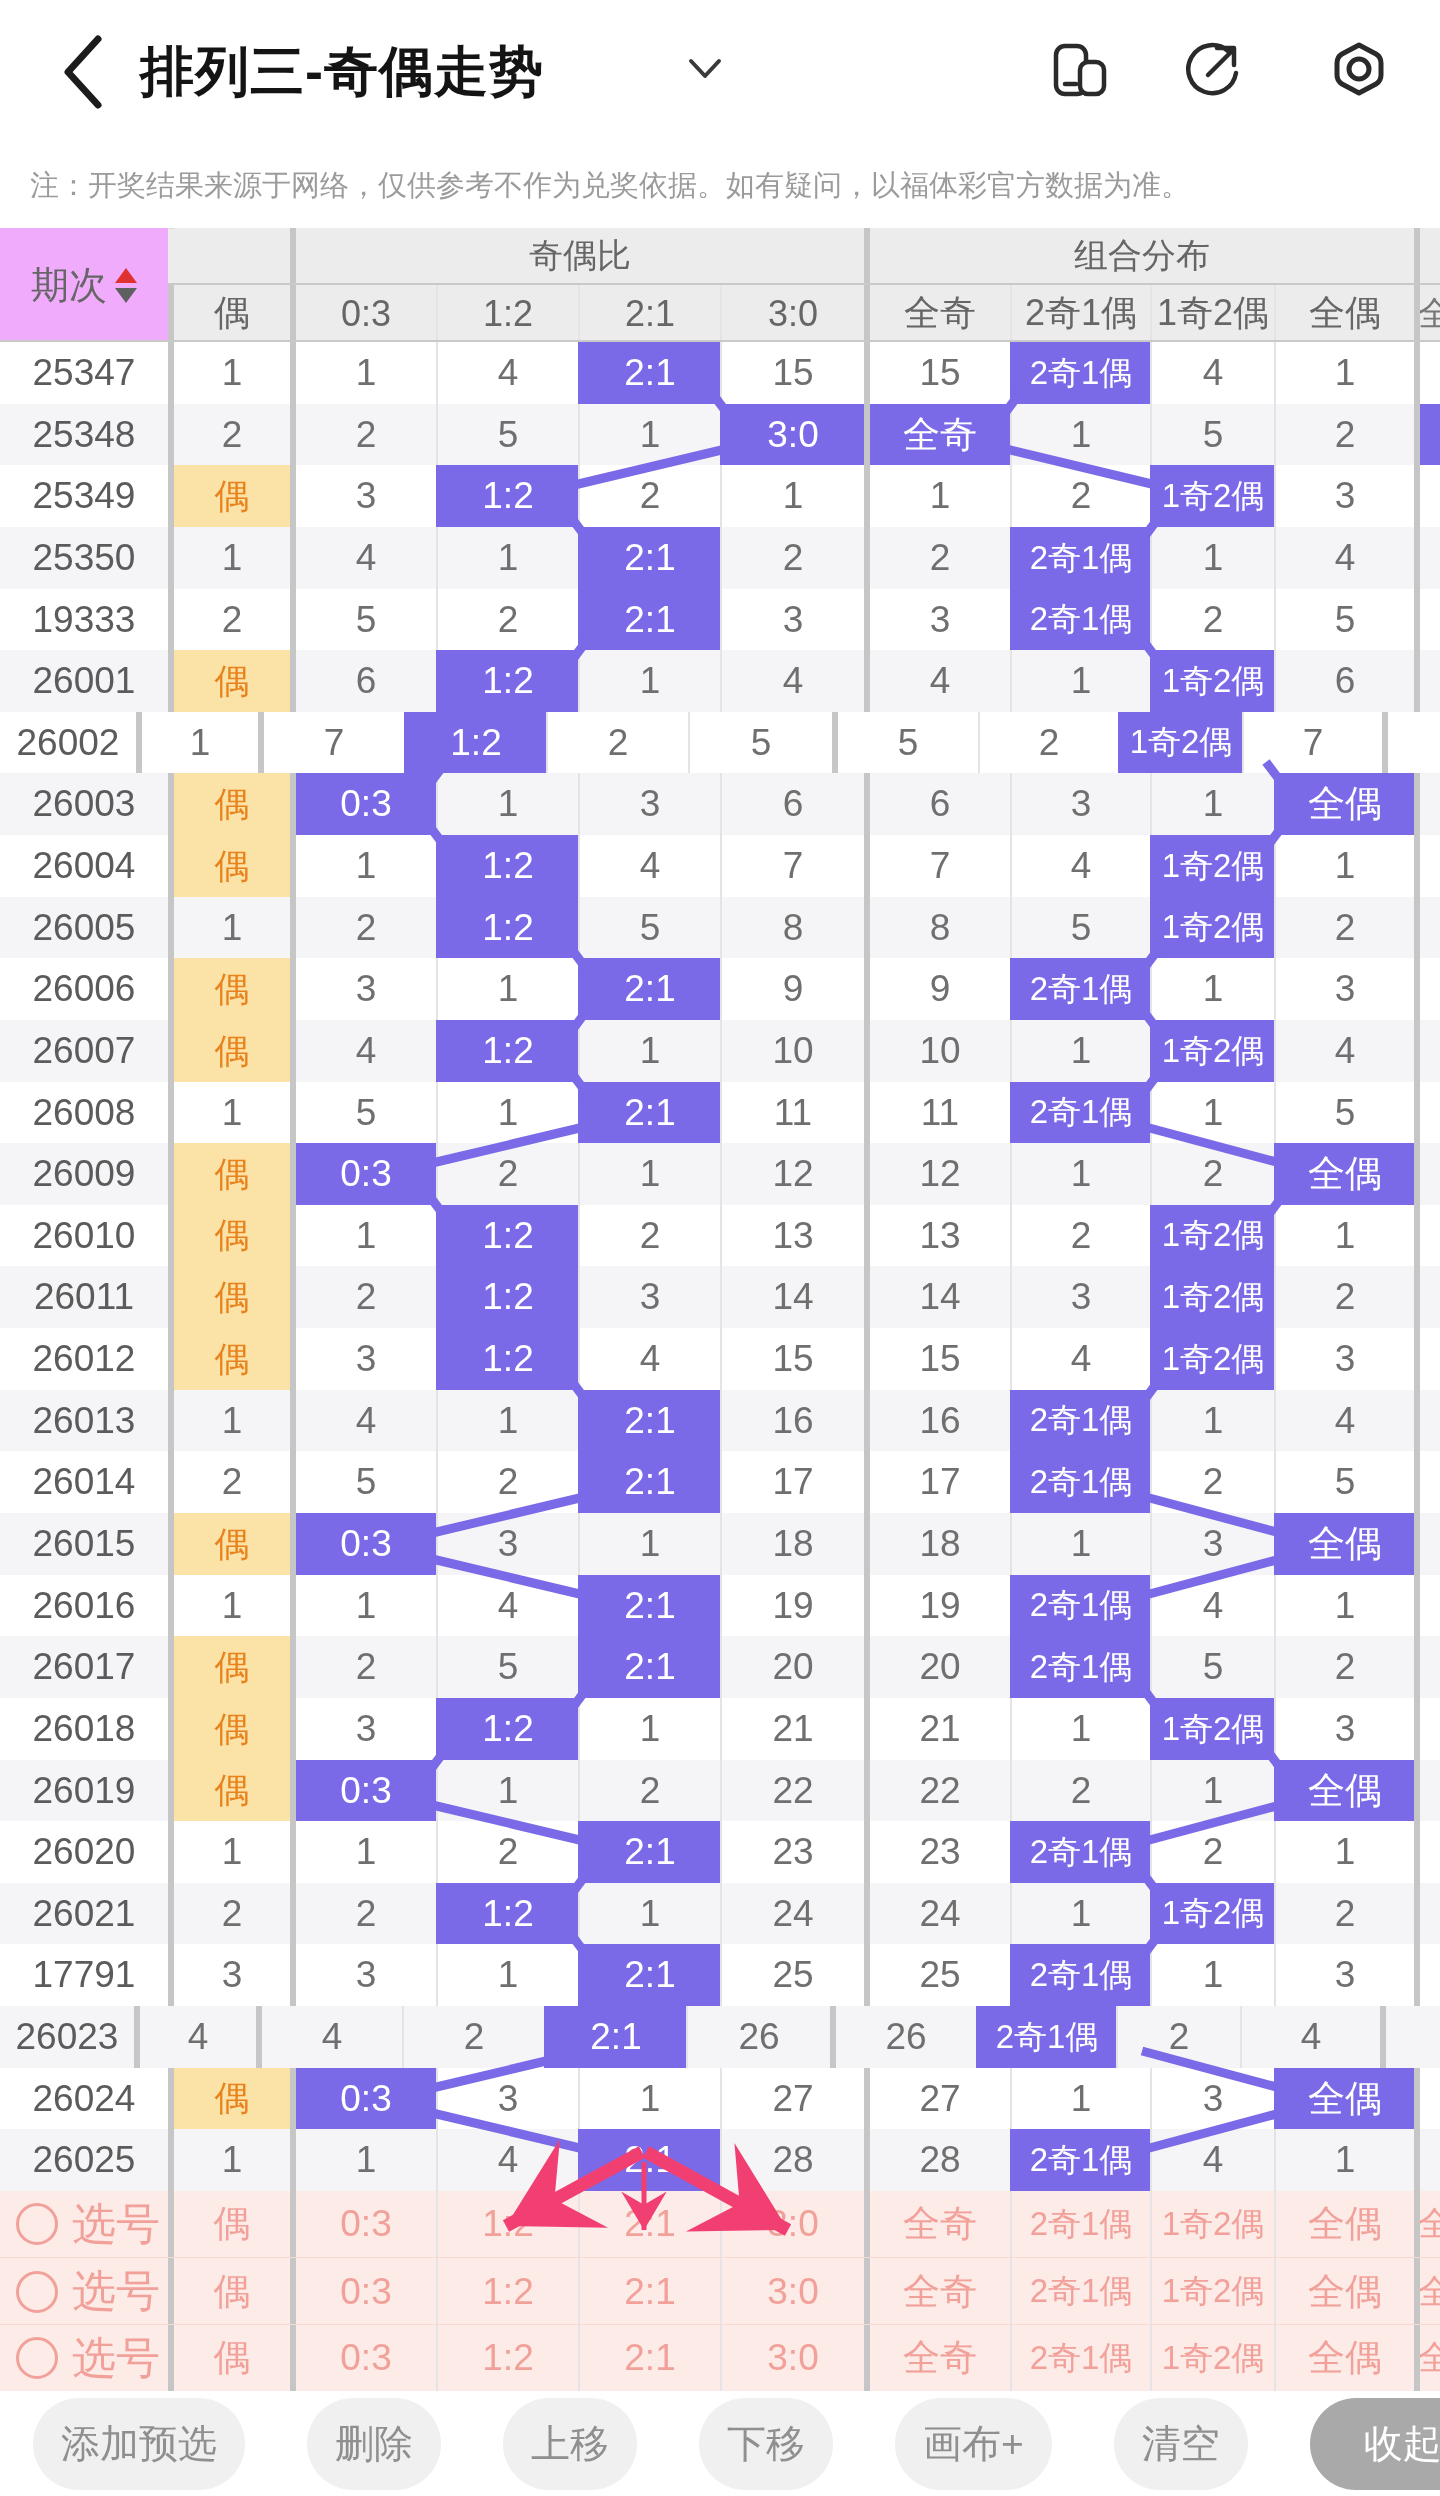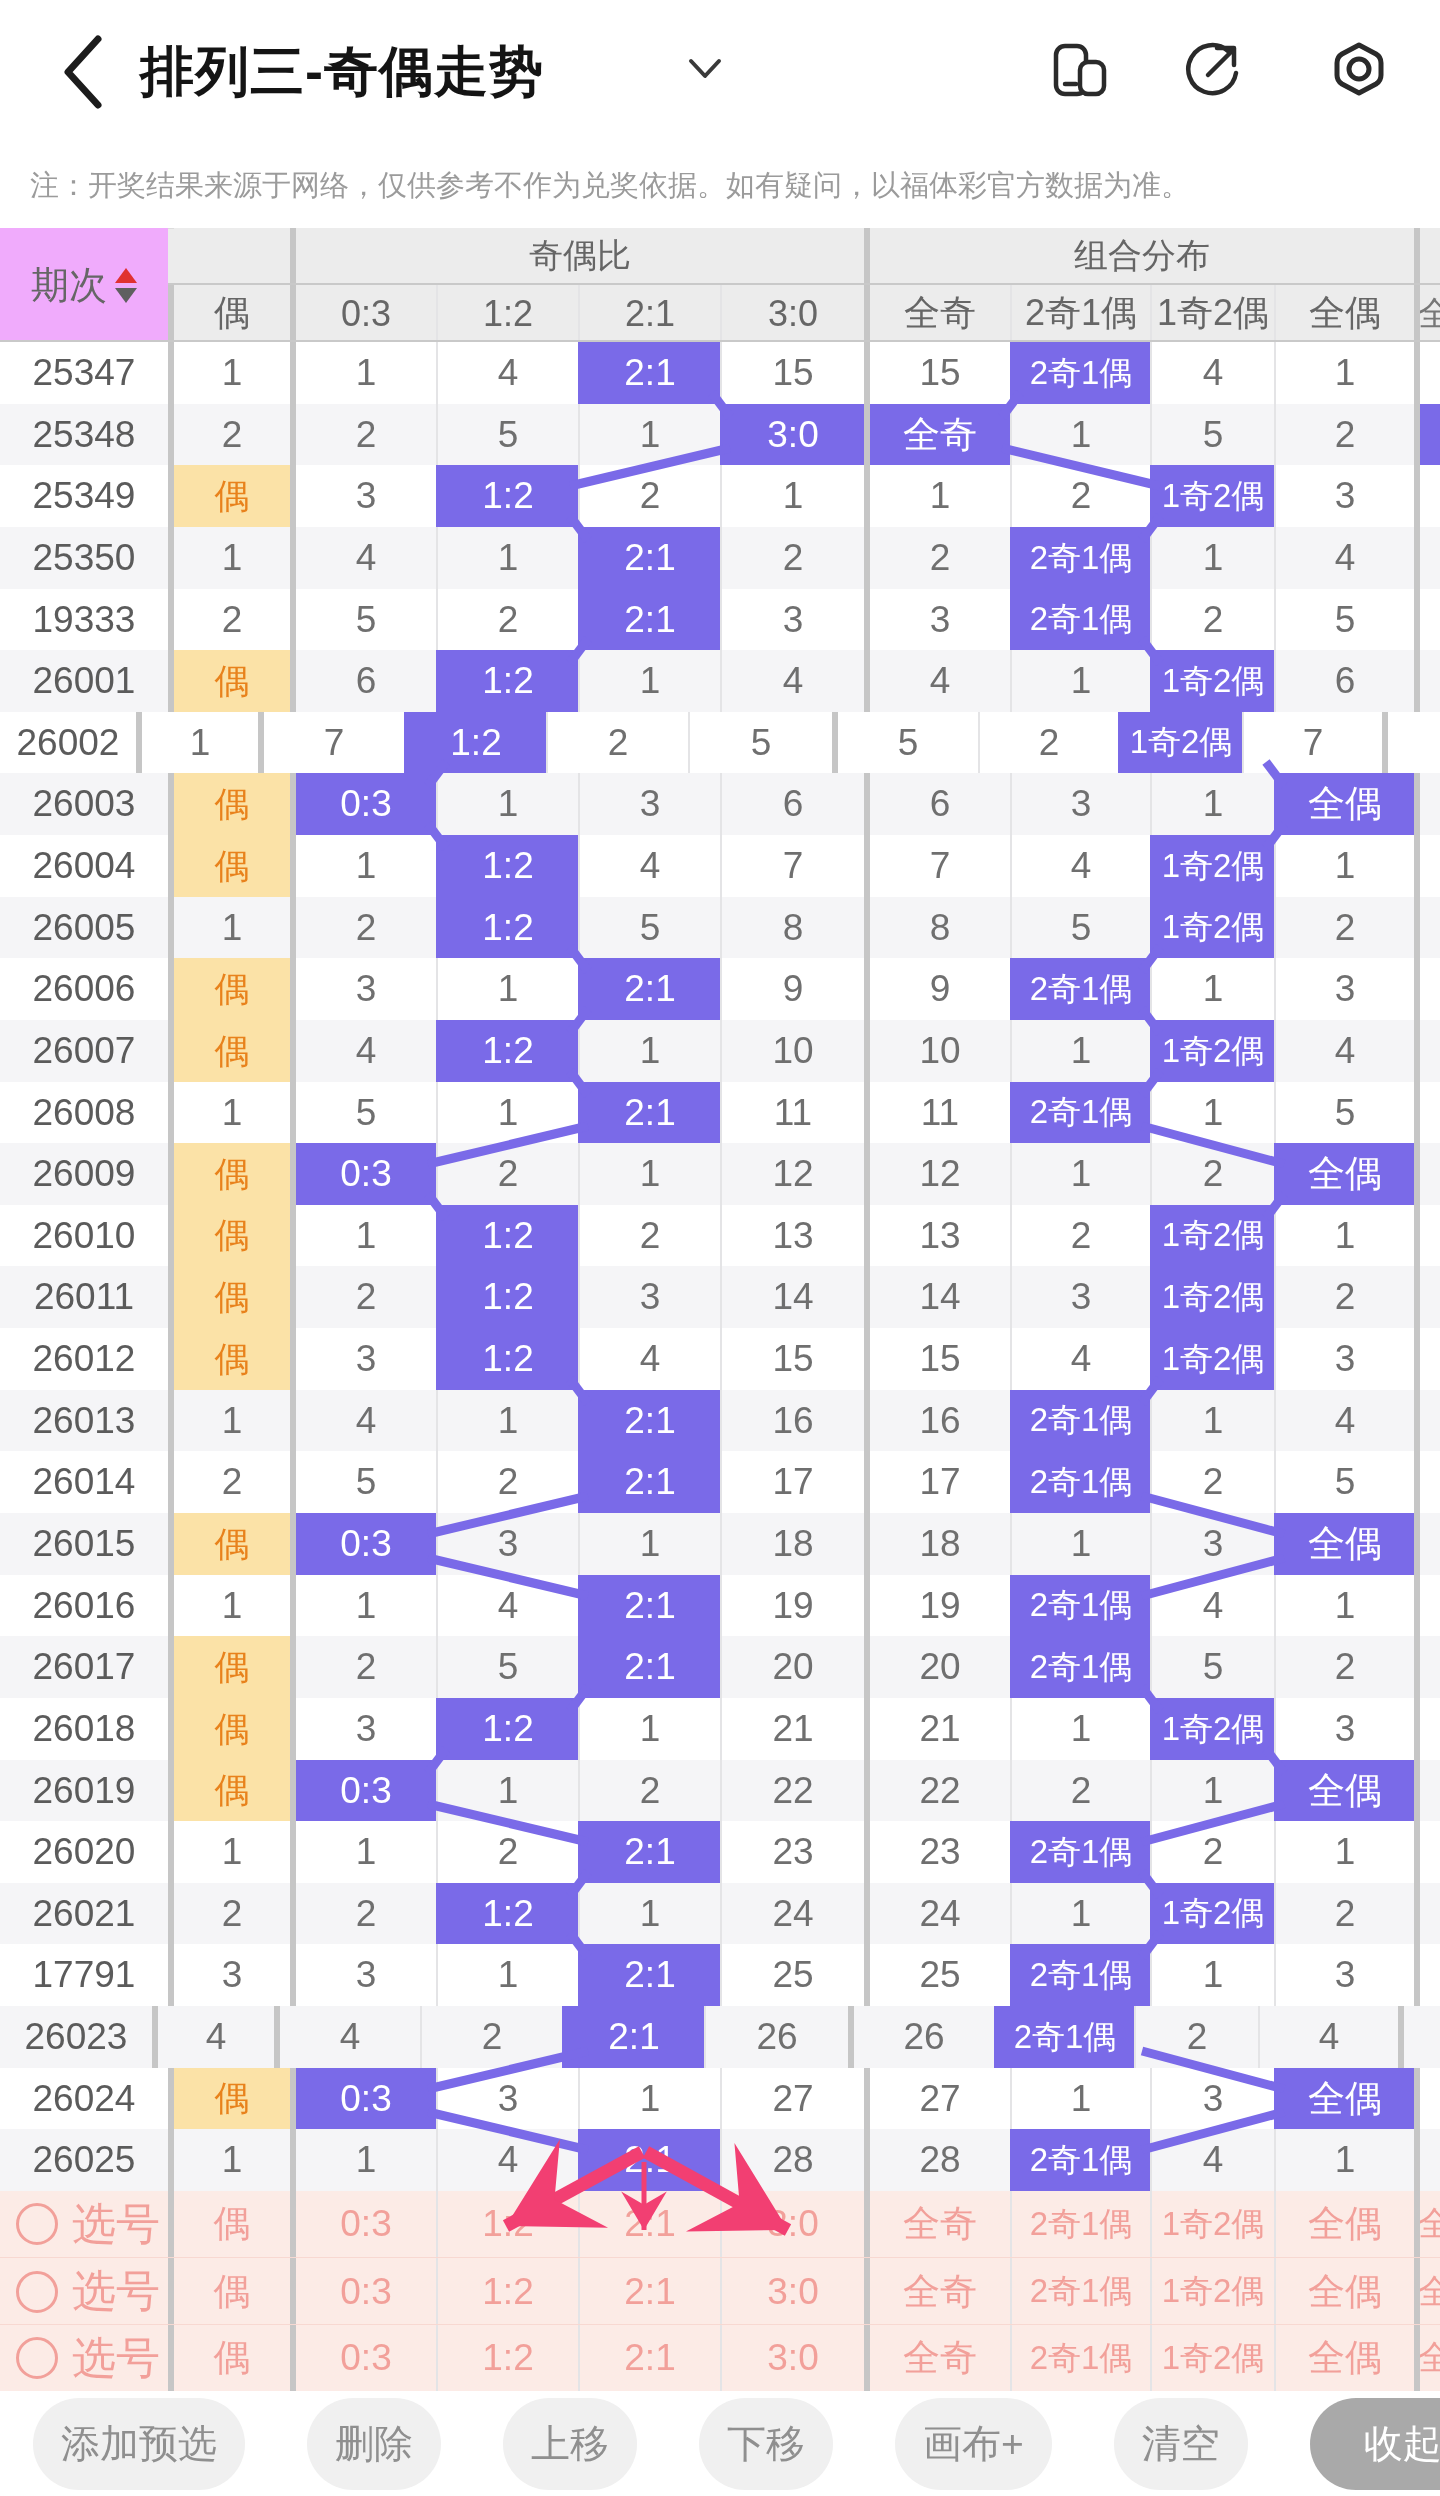--- a/index.html
+++ b/index.html
@@ -462,21 +462,21 @@
         <div class="cell bthin " style="width: 142px; flex: 0 0 auto;">1</div>
         <div class="cell bthin hl" style="width: 142px; flex: 0 0 auto;">2:1</div>
         <div class="cell bthin " style="width: 144px; flex: 0 0 auto;">25</div>
         <div class="cell bthick " style="width: 146px; flex: 0 0 auto;">25</div>
         <div class="cell bthin hl combo-hl" style="width: 140px; flex: 0 0 auto;">2奇1偶</div>
         <div class="cell bthin " style="width: 124px; flex: 0 0 auto;">1</div>
         <div class="cell bthin " style="width: 140px; flex: 0 0 auto;">3</div>
         <div class="cell bthick " style="width: 26px; flex: 0 0 auto;"></div>
       </div>
       <div class="trow" style="position: absolute; left: 0px; top: 1778px; width: 1440px; height: 62px; background: rgb(245, 245, 247);">
-        <div class="cell  " style="width: 152px; flex: 0 0 auto; color: rgb(91, 91, 91);">26023</div>
+        <div class="cell  " style="width: 134px; flex: 0 0 auto; color: rgb(91, 91, 91);">26023</div>
         <div class="cell bthick " style="width: 122px; flex: 0 0 auto;">4</div>
         <div class="cell bthick " style="width: 146px; flex: 0 0 auto;">4</div>
         <div class="cell bthin " style="width: 142px; flex: 0 0 auto;">2</div>
         <div class="cell bthin hl" style="width: 142px; flex: 0 0 auto;">2:1</div>
         <div class="cell bthin " style="width: 144px; flex: 0 0 auto;">26</div>
         <div class="cell bthick " style="width: 146px; flex: 0 0 auto;">26</div>
         <div class="cell bthin hl combo-hl" style="width: 140px; flex: 0 0 auto;">2奇1偶</div>
         <div class="cell bthin " style="width: 124px; flex: 0 0 auto;">2</div>
         <div class="cell bthin " style="width: 140px; flex: 0 0 auto;">4</div>
         <div class="cell bthick " style="width: 26px; flex: 0 0 auto;"></div>

